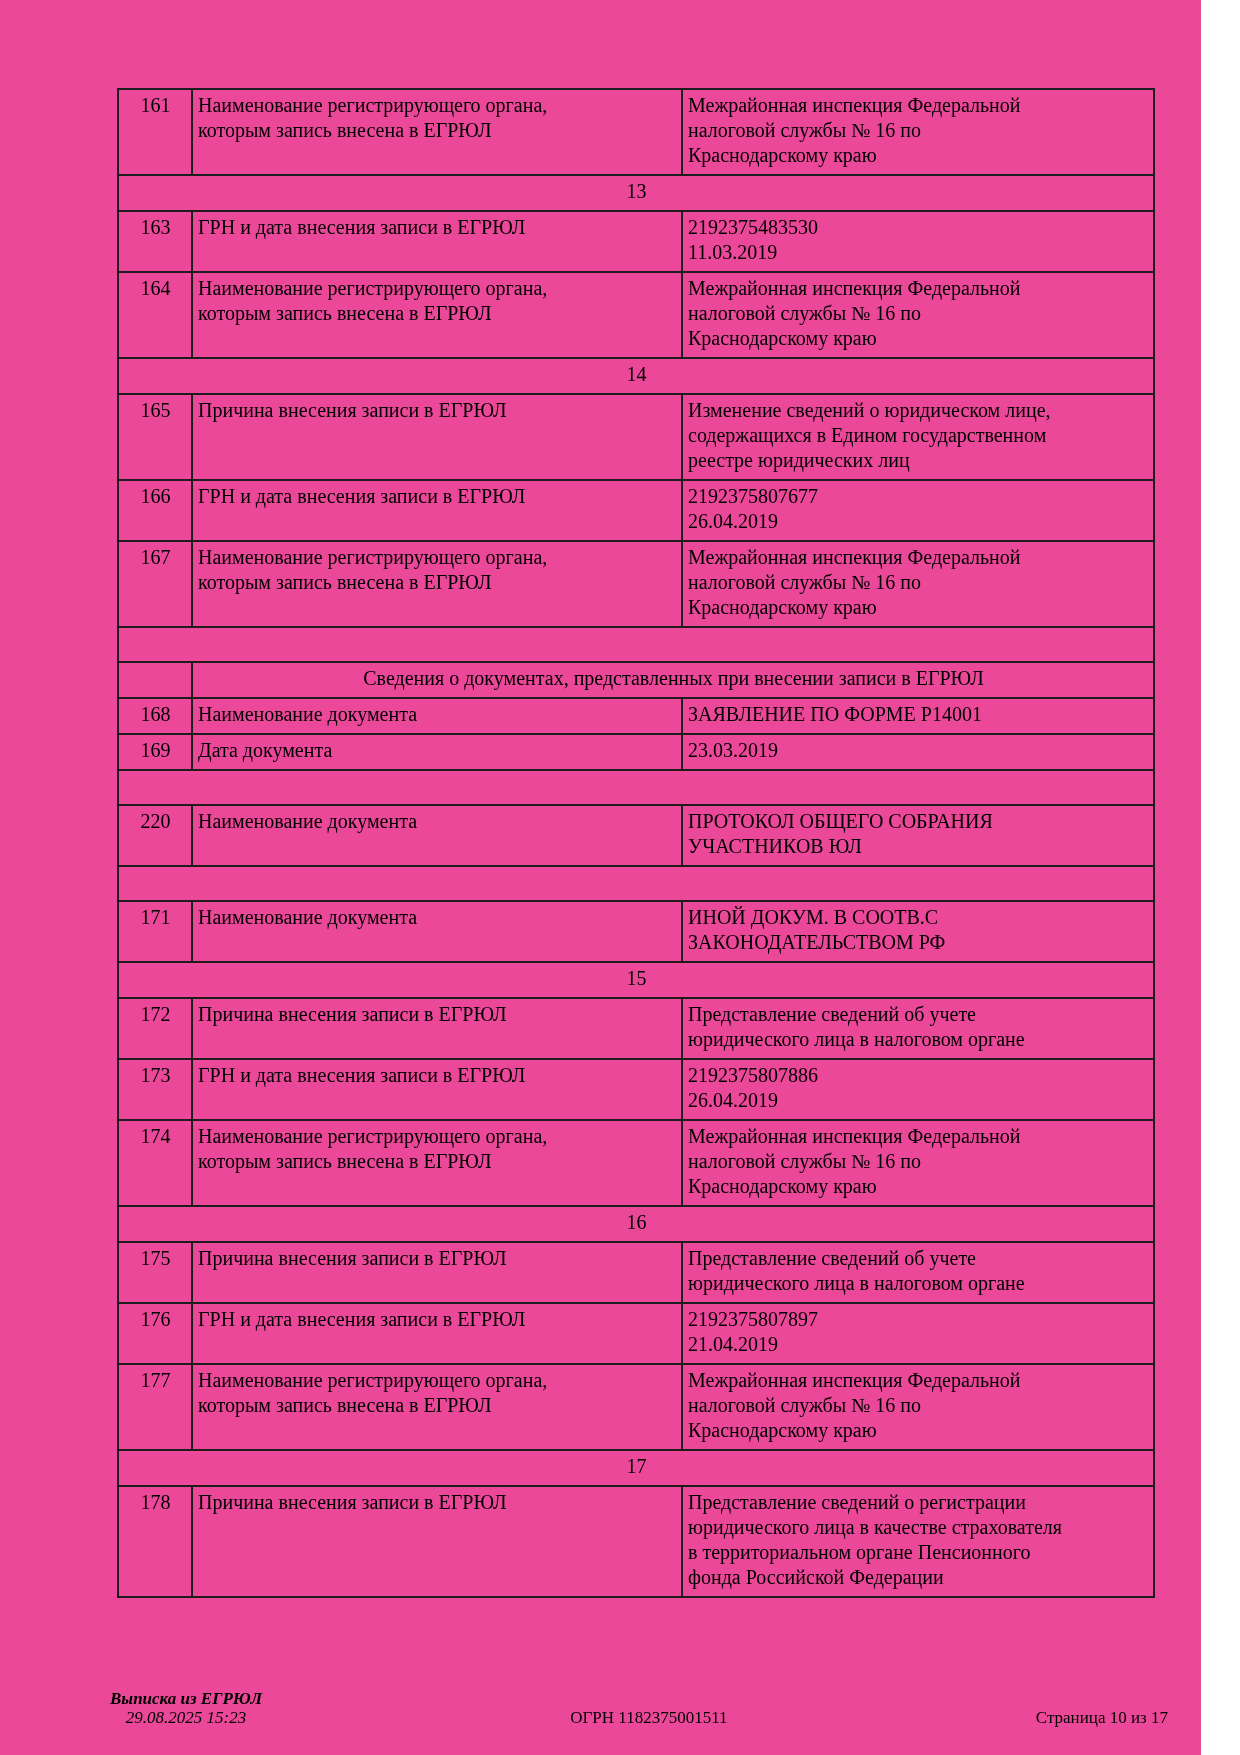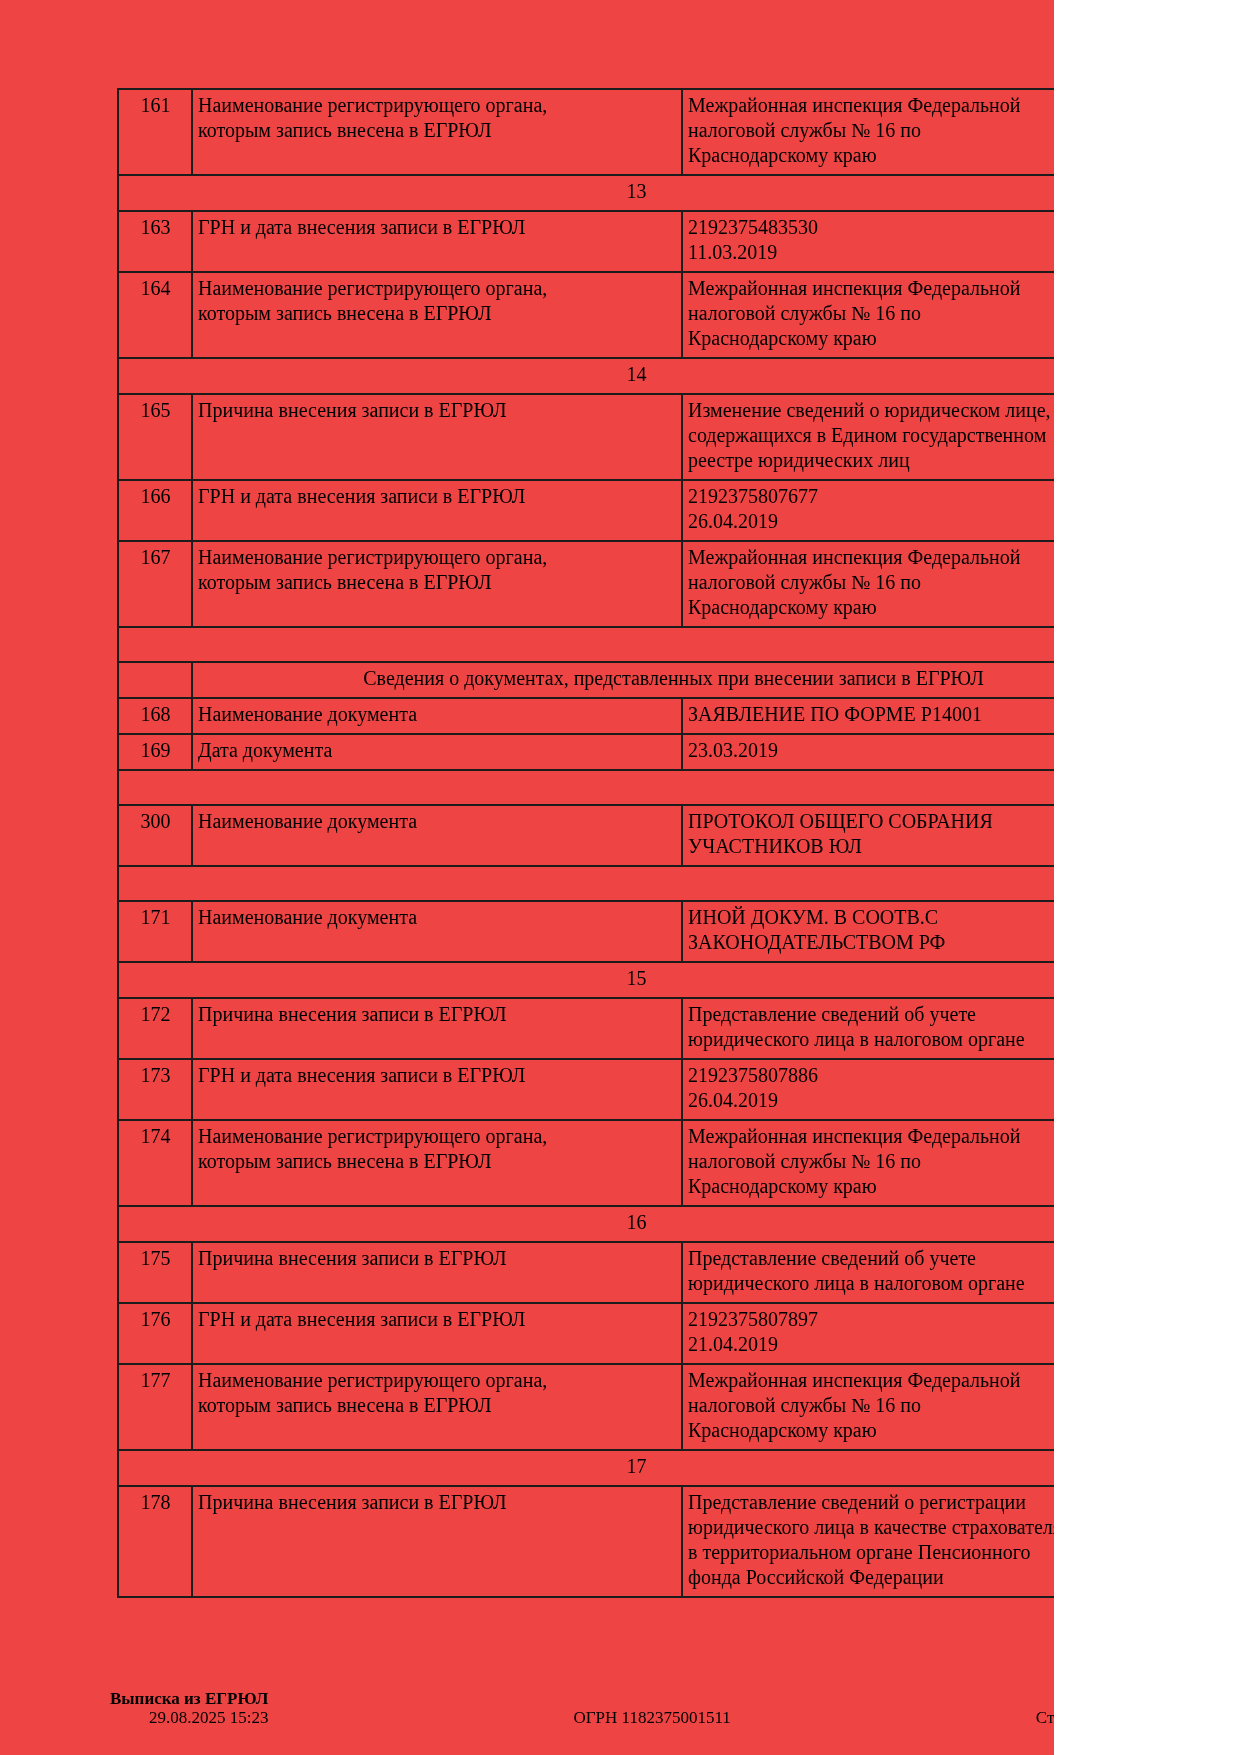--- a/index.html
+++ b/index.html
@@ -4,25 +4,24 @@
 <style>
   html, body {
     margin: 0;
     padding: 0;
     background: #ffffff;
     color: #000000;
     font-family: "Liberation Serif", "DejaVu Serif", serif;
   }
   .page {
     position: relative;
-    width: 1027px;
+    width: 1201px;
     height: 1755px;
-    background: #ef4444;
+    background: #ec4899;
     overflow: hidden;
-    padding-left: 27px;
   }
   table.egrul {
     position: absolute;
     left: 117px;
     top: 88px;
     width: 1036px;
     border-collapse: collapse;
     table-layout: fixed;
   }
   table.egrul td {
@@ -60,21 +59,21 @@
     position: absolute;
     left: 110px;
     top: 1660px;
     width: 1058px;
     display: flex;
     align-items: flex-end;
     justify-content: space-between;
     font-size: 17px;
     line-height: 19px;
   }
-  .footer .f-left { text-align: right; }
+  .footer .f-left { text-align: center; font-style: italic; }
   .footer .f-doctype { font-weight: bold; }
   .footer .f-center { text-align: center; margin-top: 48px; }
   .footer .f-right { text-align: right; margin-top: 44px; }
 </style>
 </head>
 <body>
 
 <div class="page">
 
   <table class="egrul">
@@ -147,21 +146,21 @@
         </tr>
         <tr>
           <td class="c-num">169</td>
           <td class="c-label"><span class="txt">Дата документа</span></td>
           <td class="c-value"><span class="txt">23.03.2019</span></td>
         </tr>
         <tr>
           <td class="c-spacer" colspan="3"></td>
         </tr>
         <tr>
-          <td class="c-num">300</td>
+          <td class="c-num">220</td>
           <td class="c-label"><span class="txt">Наименование документа</span></td>
           <td class="c-value"><span class="txt">ПРОТОКОЛ ОБЩЕГО СОБРАНИЯ
 УЧАСТНИКОВ ЮЛ</span></td>
         </tr>
         <tr>
           <td class="c-spacer" colspan="3"></td>
         </tr>
         <tr>
           <td class="c-num">171</td>
           <td class="c-label"><span class="txt">Наименование документа</span></td>

